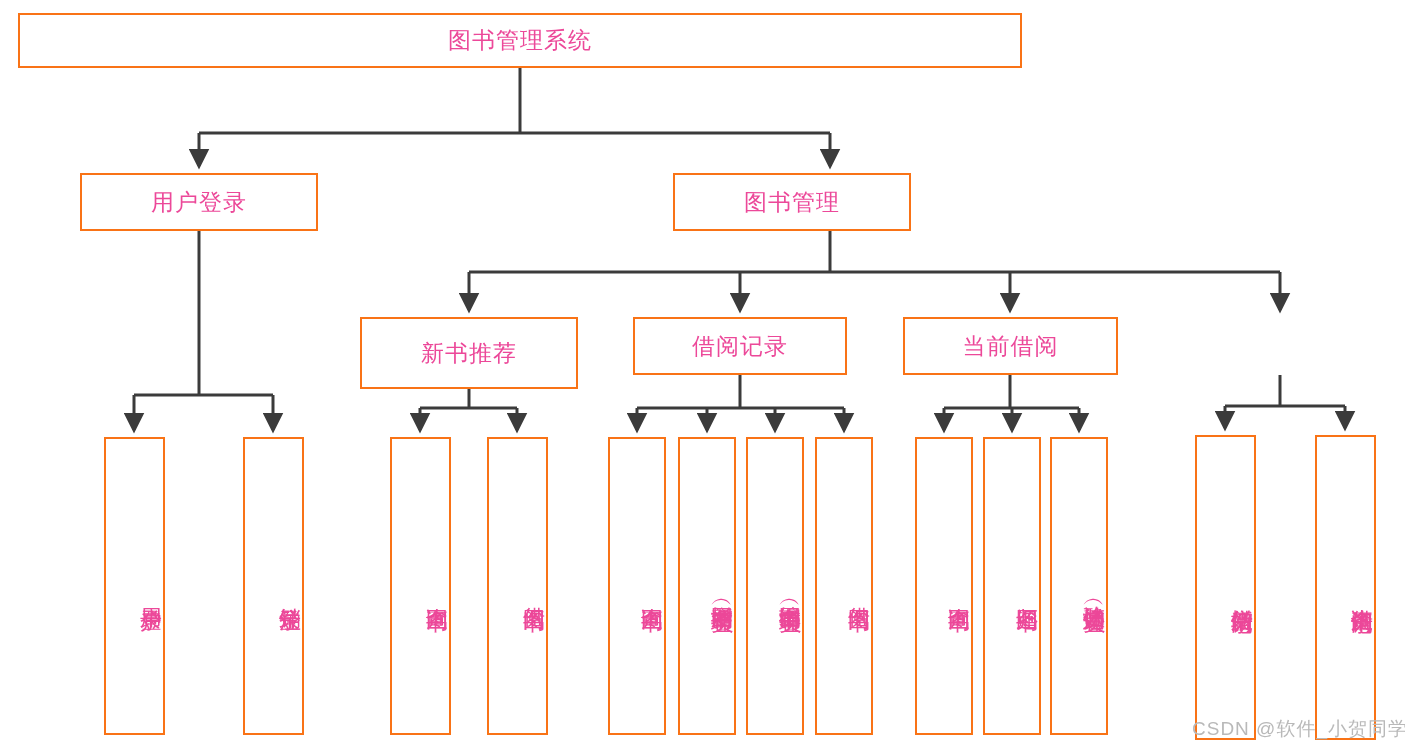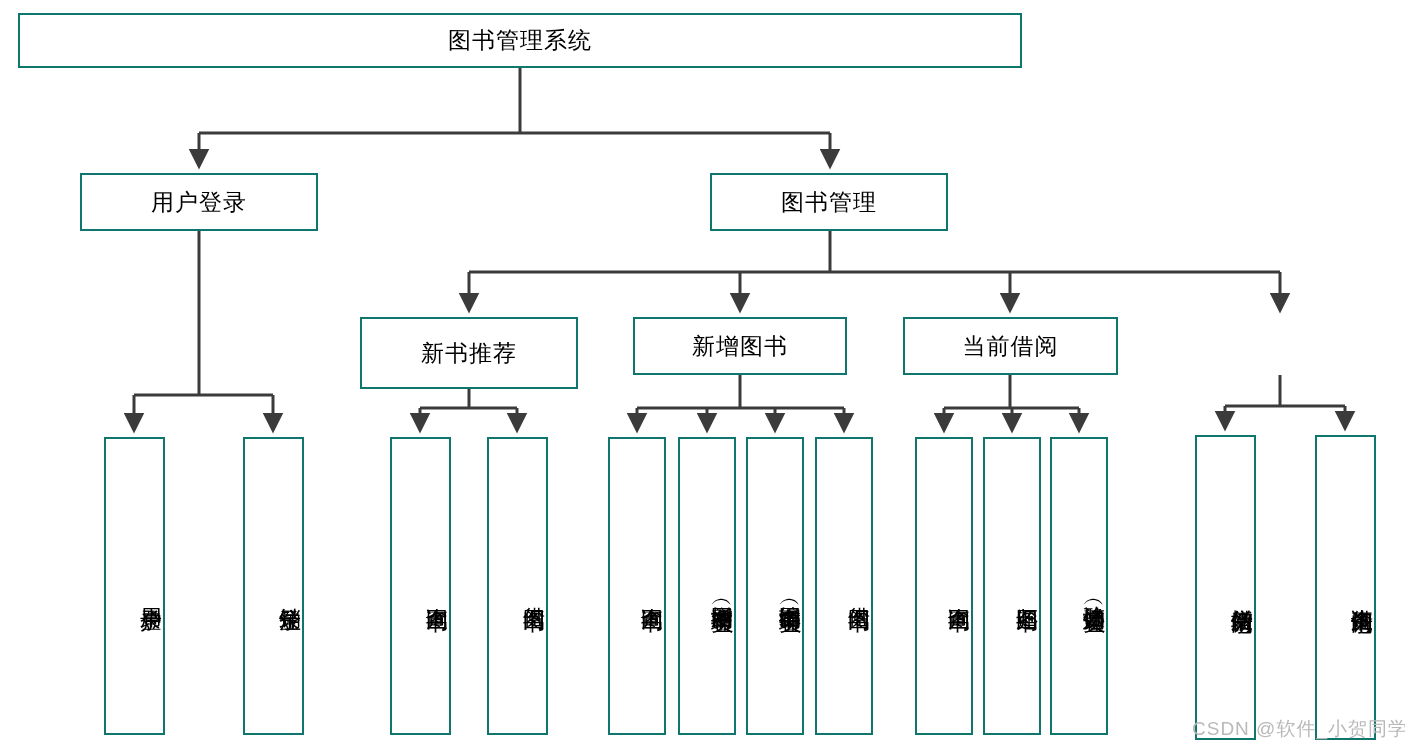--- a/index.html
+++ b/index.html
@@ -21,26 +21,26 @@
     position: absolute;
     left: 0;
     top: 0;
     width: 1405px;
     height: 747px;
     pointer-events: none;
   }
   .node {
     position: absolute;
     box-sizing: border-box;
-    border: 2px solid #0f766e;
+    border: 2px solid #f97316;
     background: #ffffff;
     display: flex;
     align-items: center;
     justify-content: center;
-    color: #000000;
+    color: #ec4899;
     z-index: 2;
     text-align: center;
   }
   .node.horiz {
     font-size: 23px;
     letter-spacing: 1px;
   }
   .node.vert {
     writing-mode: vertical-rl;
     text-orientation: upright;
@@ -120,29 +120,29 @@
     </g>
   </svg>
 
   <div class="node horiz" style="left:18px; top:13px; width:1004px; height:55px;">
     <span class="label">图书管理系统</span>
   </div>
 
   <div class="node horiz" style="left:80px; top:173px; width:238px; height:58px;">
     <span class="label">用户登录</span>
   </div>
-  <div class="node horiz" style="left:710px; top:173px; width:238px; height:58px;">
+  <div class="node horiz" style="left:673px; top:173px; width:238px; height:58px;">
     <span class="label">图书管理</span>
   </div>
 
   <div class="node horiz" style="left:360px; top:317px; width:218px; height:72px;">
     <span class="label">新书推荐</span>
   </div>
   <div class="node horiz" style="left:633px; top:317px; width:214px; height:58px;">
-    <span class="label">新增图书</span>
+    <span class="label">借阅记录</span>
   </div>
   <div class="node horiz" style="left:903px; top:317px; width:215px; height:58px;">
     <span class="label">当前借阅</span>
   </div>
 
   <div class="node vert" style="left:104px; top:437px; width:61px; height:298px;">
     <span class="label">用户登录</span>
   </div>
   <div class="node vert" style="left:243px; top:437px; width:61px; height:298px;">
     <span class="label">注销登录</span>

